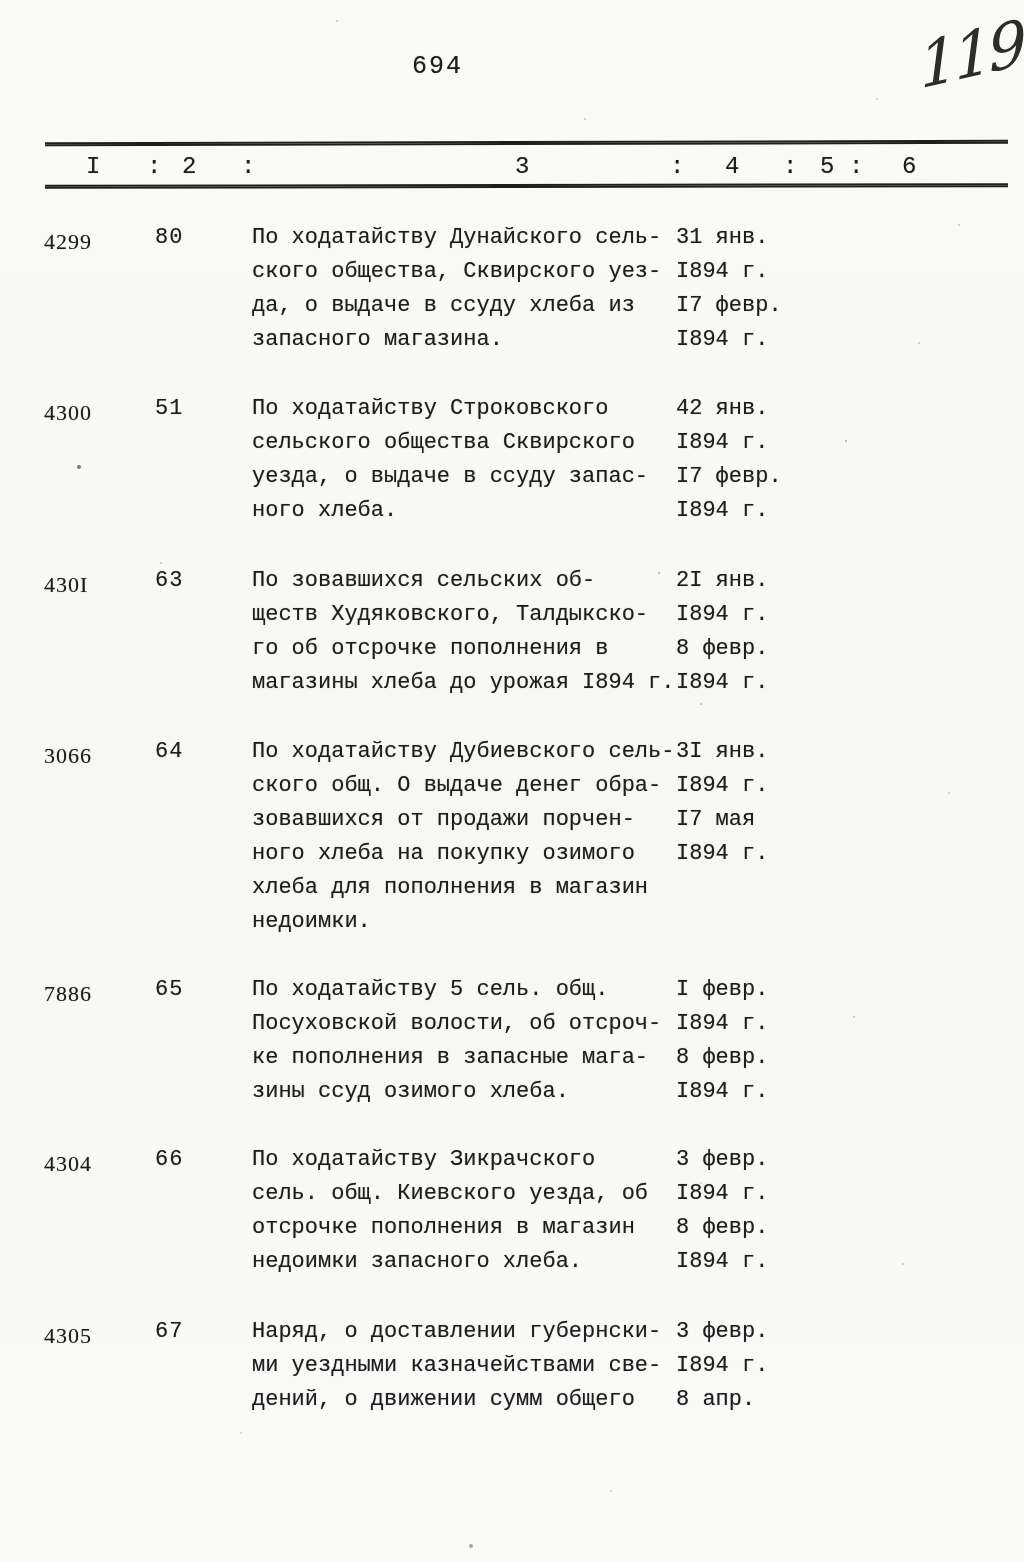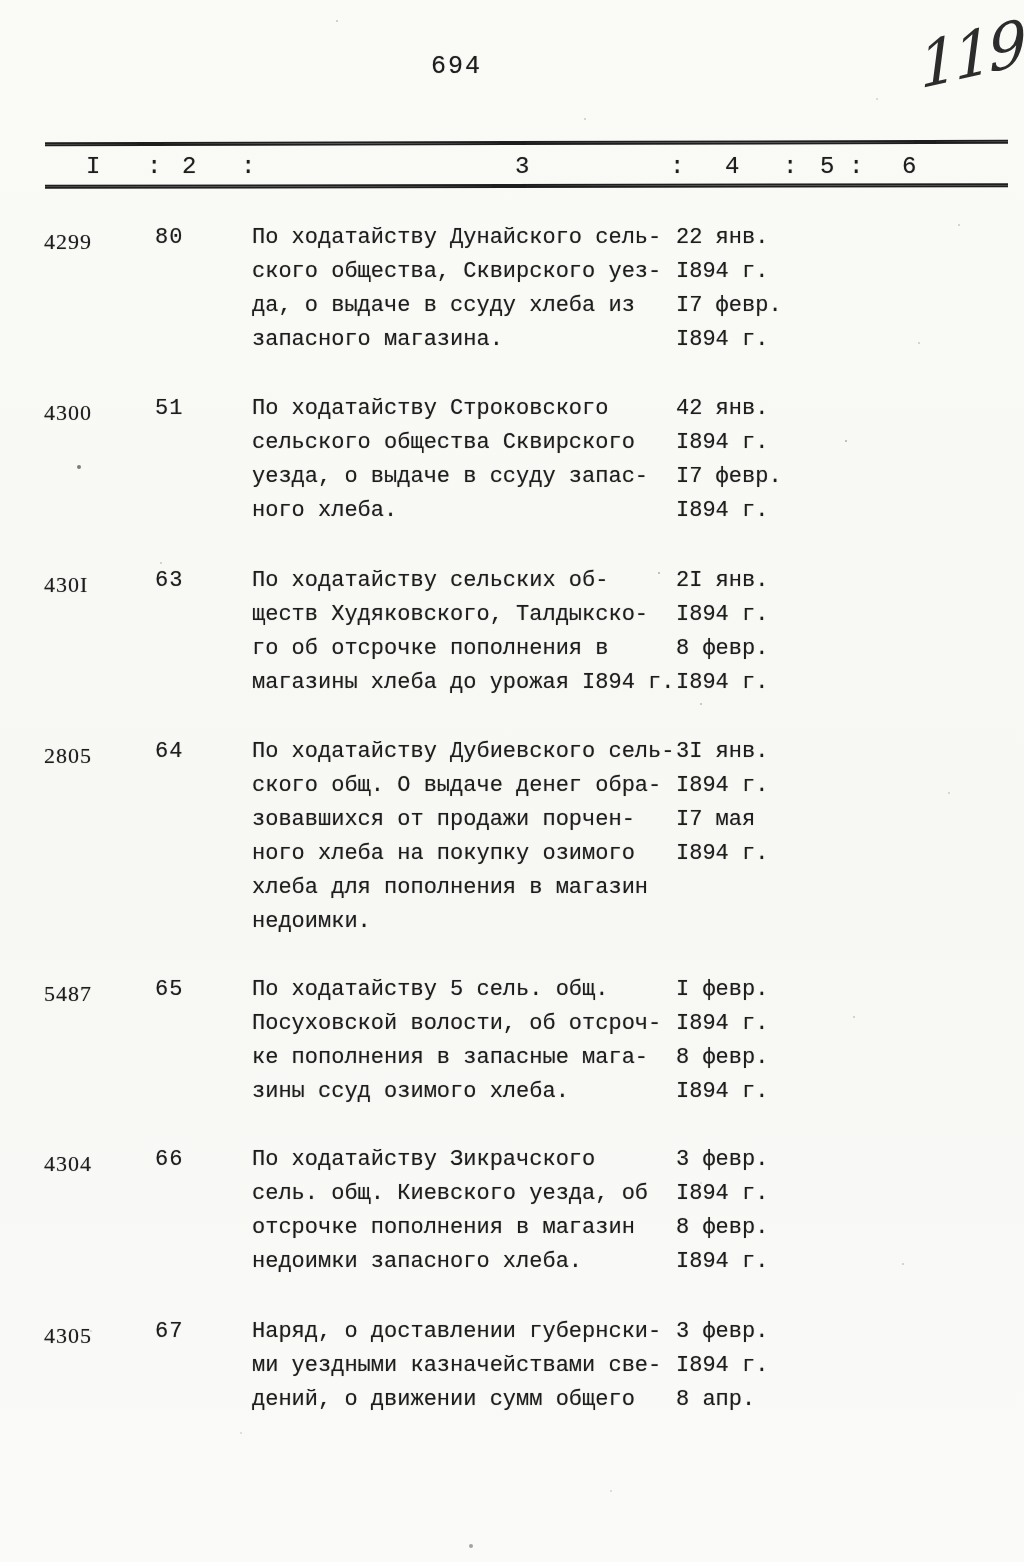--- a/index.html
+++ b/index.html
@@ -10,21 +10,21 @@
     font-family: "Liberation Mono", "DejaVu Sans Mono", monospace;
     color: #1d1d1d;
     overflow: hidden;
   }
   .page-number {
     position: absolute;
     left: 412px; top: 52px;
     width: 70px;
     font-size: 25px;
     letter-spacing: 2px;
-    text-align: right;
+    text-align: left;
     text-shadow: 0 0 1px rgba(25,25,25,0.45);
   }
   .handwritten {
     position: absolute;
     left: 918px; top: 18px;
     font-family: "DejaVu Serif", serif;
     font-style: italic;
     font-size: 62px;
     font-weight: 500;
     color: #2c2c2c;
@@ -123,65 +123,65 @@
 <div class="rule rule-bottom"></div>
 
 <div id="entries">
     <div class="entry" style="top: 221px;">
       <div class="col-id">4299</div>
       <div class="col-num">80</div>
       <div class="col-desc">По ходатайству Дунайского сель-
 ского общества, Сквирского уез-
 да, о выдаче в ссуду хлеба из
 запасного магазина.</div>
-      <div class="col-date">22 янв.
+      <div class="col-date">31 янв.
 I894 г.
 I7 февр.
 I894 г.</div>
     </div>
     <div class="entry" style="top: 392px;">
       <div class="col-id">4300</div>
       <div class="col-num">51</div>
       <div class="col-desc">По ходатайству Строковского
 сельского общества Сквирского
 уезда, о выдаче в ссуду запас-
 ного хлеба.</div>
       <div class="col-date">42 янв.
 I894 г.
 I7 февр.
 I894 г.</div>
     </div>
     <div class="entry" style="top: 564px;">
       <div class="col-id">430I</div>
       <div class="col-num">63</div>
-      <div class="col-desc">По ходатайству сельских об-
+      <div class="col-desc">По зовавшихся сельских об-
 ществ Худяковского, Талдыкско-
 го об отсрочке пополнения в
 магазины хлеба до урожая I894 г.</div>
       <div class="col-date">2I янв.
 I894 г.
 8 февр.
 I894 г.</div>
     </div>
     <div class="entry" style="top: 735px;">
-      <div class="col-id">2805</div>
+      <div class="col-id">3066</div>
       <div class="col-num">64</div>
       <div class="col-desc">По ходатайству Дубиевского сель-
 ского общ. О выдаче денег обра-
 зовавшихся от продажи порчен-
 ного хлеба на покупку озимого
 хлеба для пополнения в магазин
 недоимки.</div>
       <div class="col-date">3I янв.
 I894 г.
 I7 мая
 I894 г.</div>
     </div>
     <div class="entry" style="top: 973px;">
-      <div class="col-id">5487</div>
+      <div class="col-id">7886</div>
       <div class="col-num">65</div>
       <div class="col-desc">По ходатайству 5 сель. общ.
 Посуховской волости, об отсроч-
 ке пополнения в запасные мага-
 зины ссуд озимого хлеба.</div>
       <div class="col-date">I февр.
 I894 г.
 8 февр.
 I894 г.</div>
     </div>

